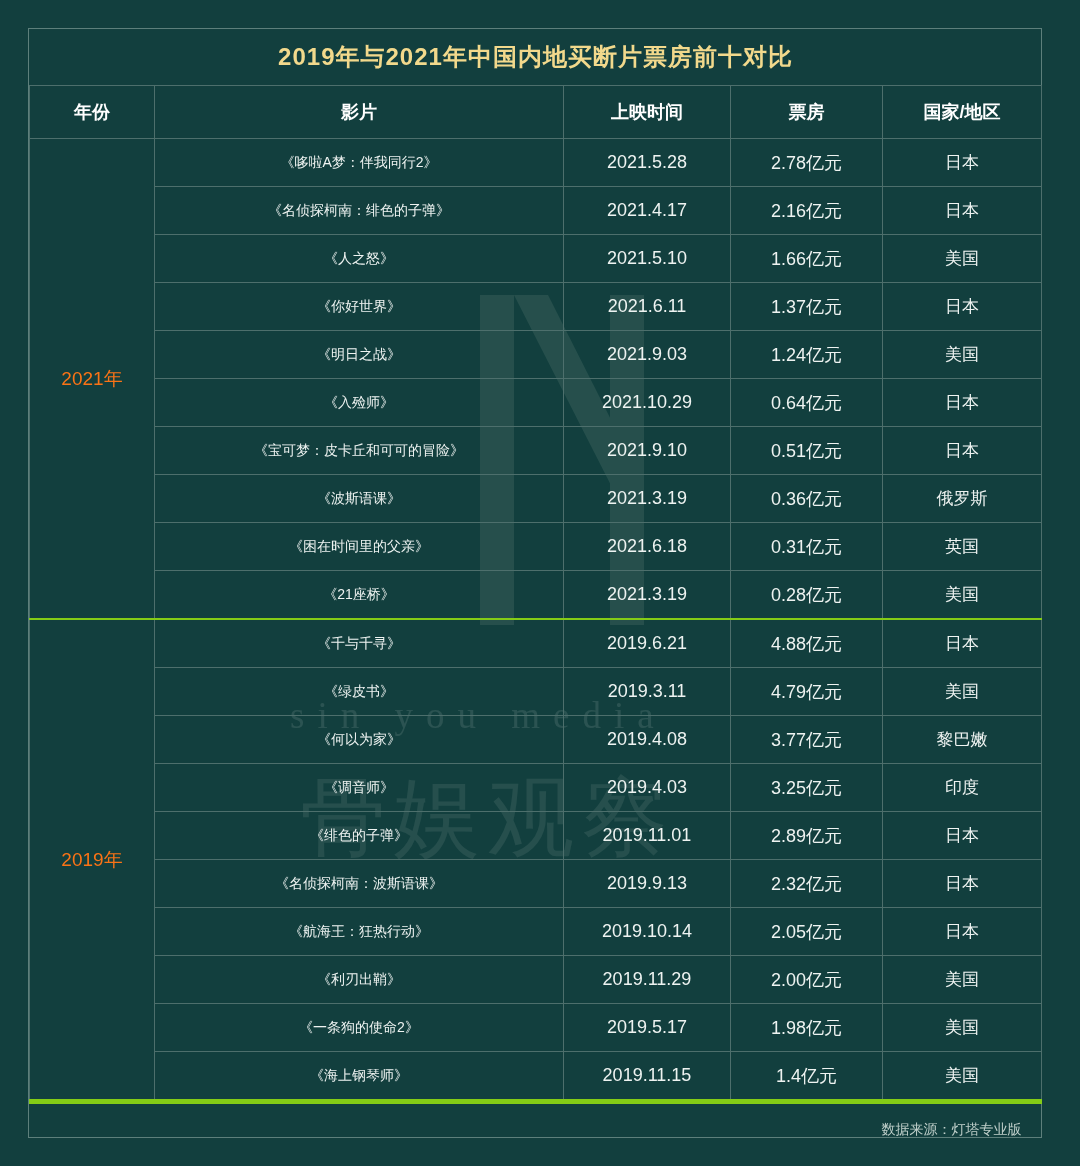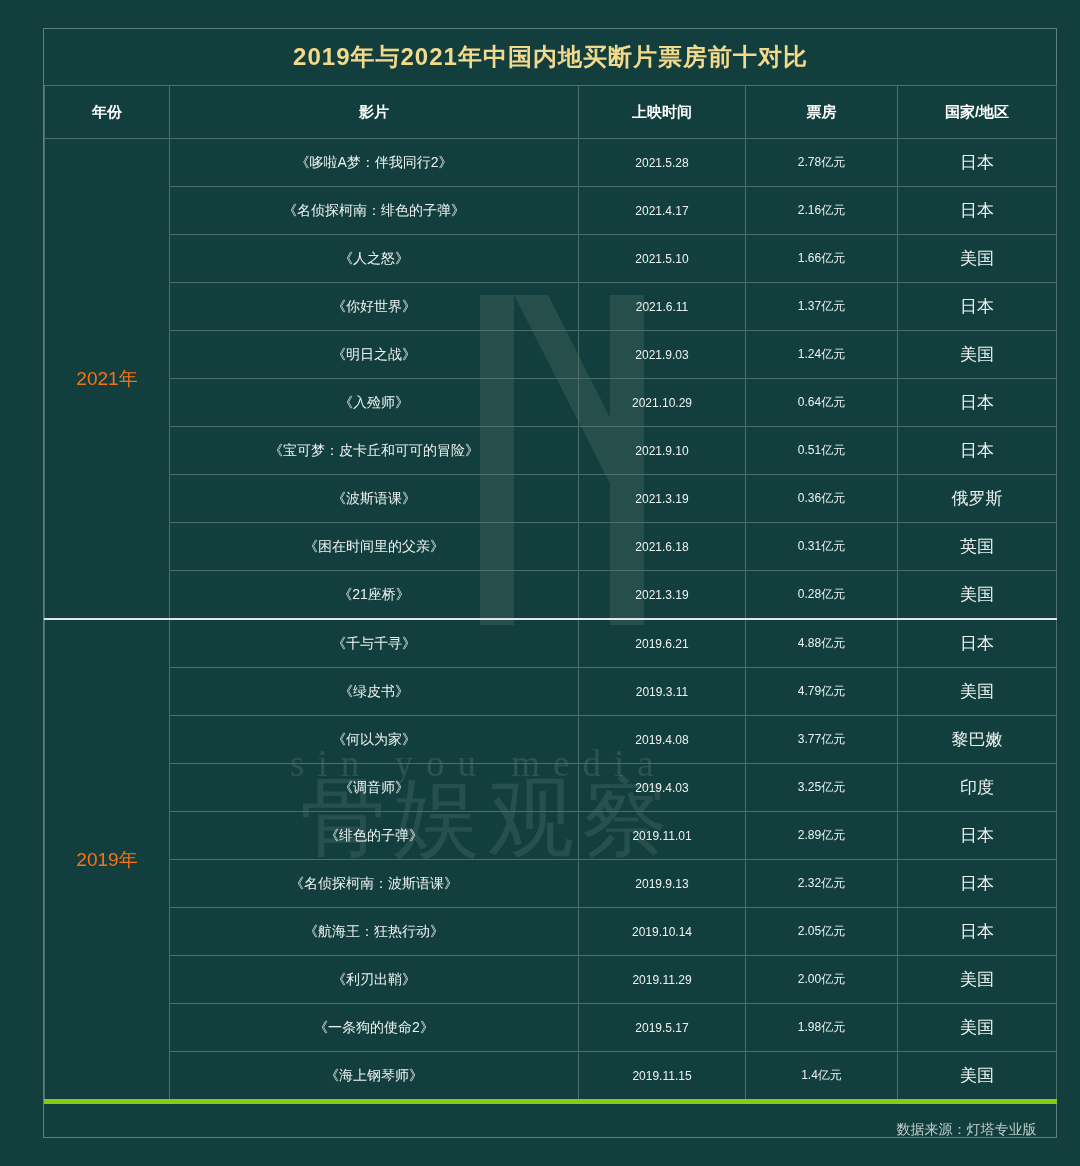--- a/index.html
+++ b/index.html
@@ -27,21 +27,20 @@
   }
   #wm-text-1 {
     position: absolute;
     left: 290px;
     top: 694px;
     font-size: 37px;
     letter-spacing: 13px;
     color: rgba(215, 225, 215, 0.13);
     font-family: "Liberation Serif", serif;
     white-space: nowrap;
-    margin-top: 48px;
   }
   #wm-text-2 {
     position: absolute;
     left: 300px;
     top: 760px;
     font-size: 86px;
     letter-spacing: 8px;
     color: rgba(215, 225, 215, 0.10);
     font-family: "Liberation Serif", serif;
     white-space: nowrap;
@@ -49,21 +48,21 @@
   #wm-mark {
     position: absolute;
     left: 460px;
     top: 285px;
     width: 330px;
     height: 360px;
     opacity: 0.09;
   }
   #table-wrap {
     position: absolute;
-    left: 43px;
+    left: 28px;
     top: 28px;
     width: 1014px;
     height: 1110px;
     border: 1px solid #5d7f7b;
     box-sizing: border-box;
     z-index: 2;
   }
   table {
     border-collapse: collapse;
     width: 100%;
@@ -83,52 +82,52 @@
     font-size: 24px;
     font-weight: bold;
     color: #f2d98c;
     letter-spacing: 1px;
     border-left: none;
     border-right: none;
     border-top: none;
   }
   thead.hdr th {
     height: 52px;
-    font-size: 15px;
+    font-size: 18px;
     font-weight: bold;
     color: #ffffff;
   }
   tbody td {
     height: 47px;
   }
   .yearcell {
     font-size: 19px;
     color: #f97316;
   }
   .film {
     font-size: 14px;
   }
   .num {
-    font-size: 12px;
+    font-size: 18px;
   }
   col.c-year  { width: 125px; }
   col.c-film  { width: 409px; }
   col.c-date  { width: 167px; }
   col.c-box   { width: 152px; }
   col.c-area  { width: 159px; }
   .footer-row td {
     height: 52px;
     border: none;
     border-top: 5px solid #84cc16;
     text-align: right;
     font-size: 14px;
     color: #bfcfca;
     padding-right: 20px;
   }
-  .divider-top td { border-top: 2px solid #e5e5e5; text-align: center; }
+  .divider-top td { border-top: 2px solid #84cc16; text-align: center; }
 </style>
 </head>
 <body>
 
 <div id="page">
 
   <div id="watermark">
     <svg id="wm-mark" viewBox="0 0 330 360">
       <rect x="20" y="10" width="34" height="330" fill="#e8f0d8"></rect>
       <rect x="150" y="10" width="34" height="330" fill="#e8f0d8"></rect>

